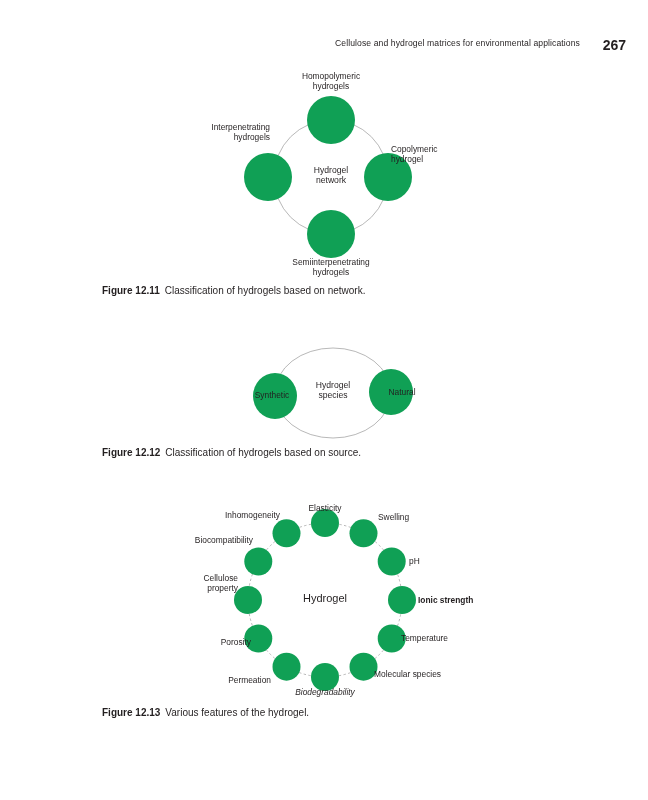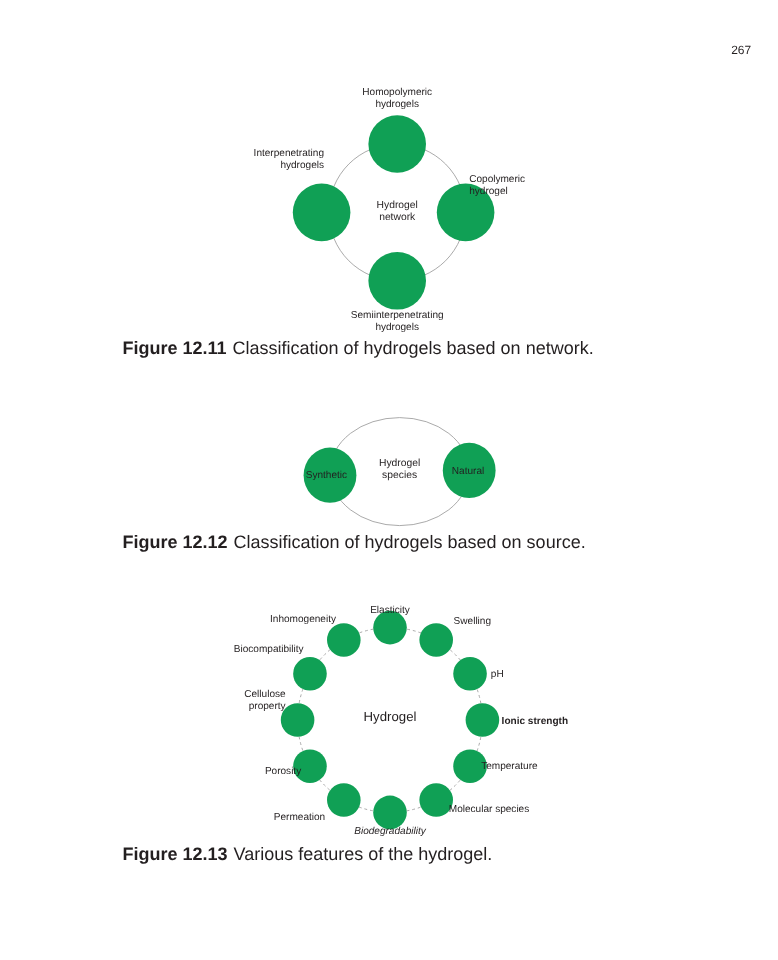--- a/index.html
+++ b/index.html
@@ -39,22 +39,22 @@
     top: 0;
     font-size: 8.6px;
     letter-spacing: 0.1px;
     color: #231f20;
     white-space: nowrap;
   }
   .runhead-folio {
     position: absolute;
     right: 22px;
     top: -1px;
-    font-size: 10px;
-    font-weight: normal;
+    font-size: 14px;
+    font-weight: bold;
     color: #231f20;
   }
 
   
   .figure {
     position: absolute;
   }
   .fig-canvas {
     position: absolute;
     left: 0;
@@ -81,38 +81,39 @@
     color: #231f20;
     text-align: center;
     white-space: nowrap;
   }
   .center-label.big { font-size: 11px; }
 
   
   .caption {
     position: absolute;
     left: 102px;
-    font-size: 15px;
+    font-size: 10px;
     line-height: 11px;
     color: #231f20;
     white-space: nowrap;
   }
   .caption .cap-num {
     font-weight: bold;
   }
   .caption .cap-txt {
     margin-left: 5px;
   }
 </style>
 </head>
 <body>
 
 <div class="page">
 
   <div class="runhead">
+    <span class="runhead-title">Cellulose and hydrogel matrices for environmental applications</span>
     <span class="runhead-folio">267</span>
   </div>
 
   <div class="figure" style="left:0px; top:0px; width:648px; height:300px;">
 
     <div class="fig-canvas">
       <svg width="648" height="300" viewBox="0 0 648 300">
 
         <circle cx="331" cy="177" r="57" fill="none" stroke="#9a9a9a" stroke-width="0.7"></circle>
 
@@ -167,21 +168,21 @@
 
     <div class="center-label" style="left:283px; top:50px; width:100px;">
       <div>Hydrogel</div>
       <div>species</div>
     </div>
 
     <div class="node-label c" style="left:240px; top:60px; width:64px;">
       <div>Synthetic</div>
     </div>
 
-    <div class="node-label c" style="left:358px; top:57px; width:64px;">
+    <div class="node-label c" style="left:370px; top:57px; width:64px;">
       <div>Natural</div>
     </div>
   </div>
 
   <div class="caption" style="top:447px;">
     <span class="cap-num">Figure 12.12</span><span class="cap-txt">Classification of hydrogels based on source.</span>
   </div>
 
   <div class="figure" style="left:0px; top:495px; width:648px; height:210px;">
 

